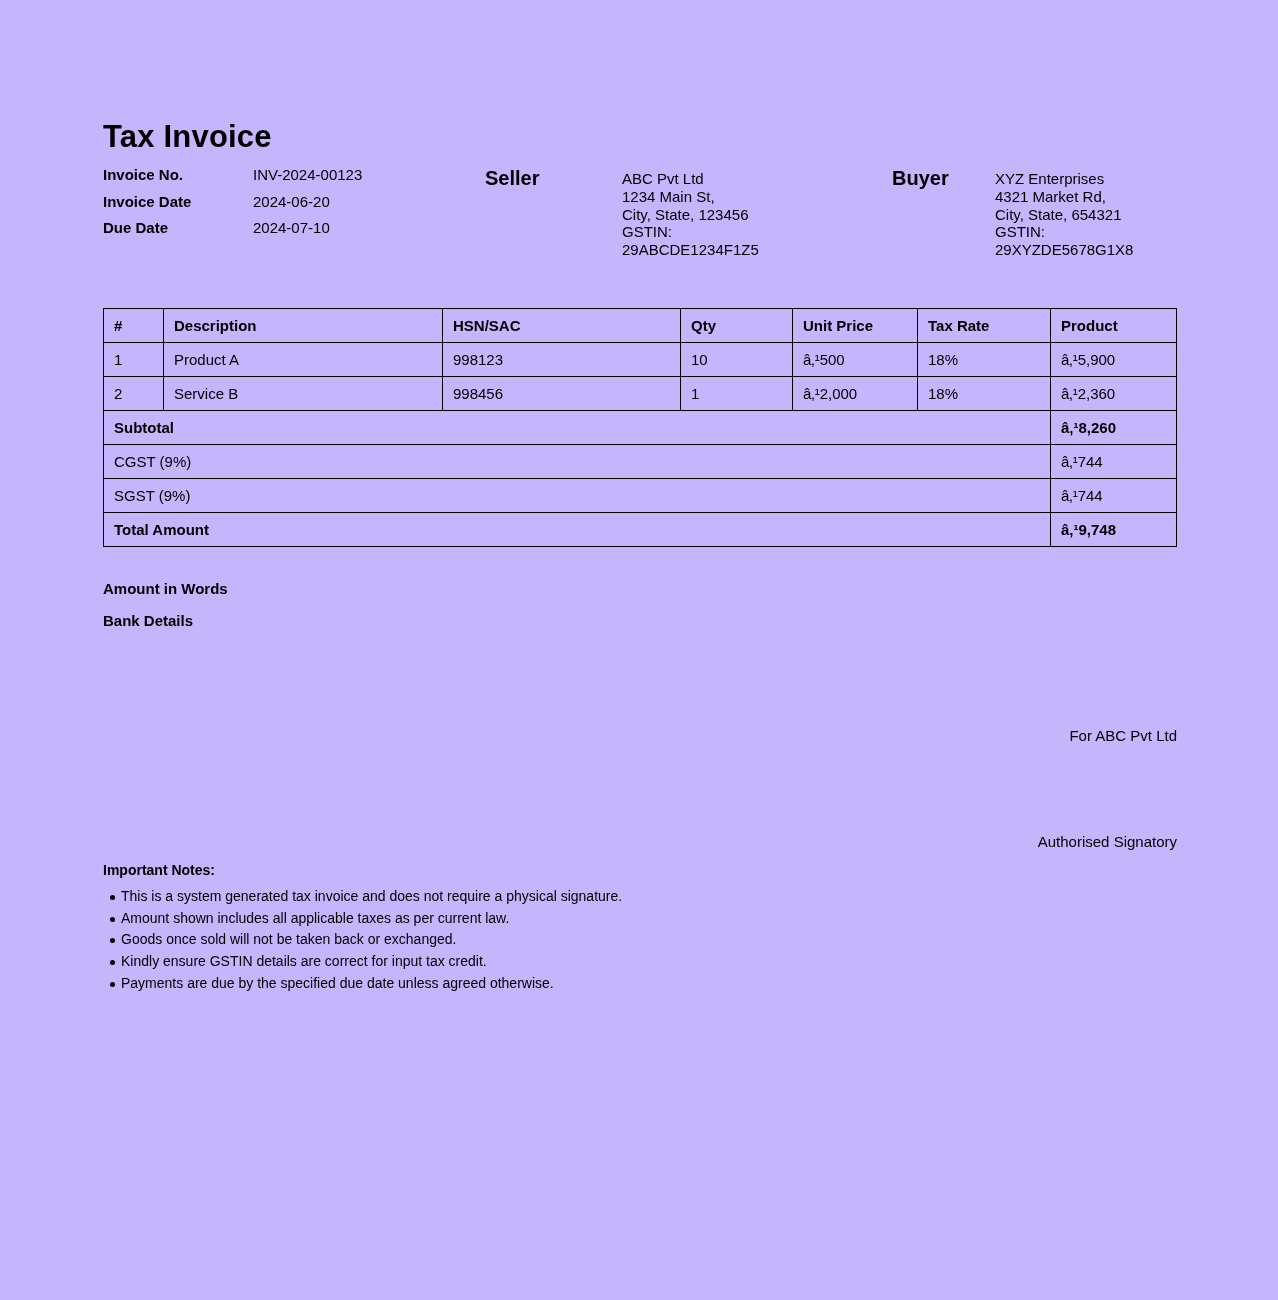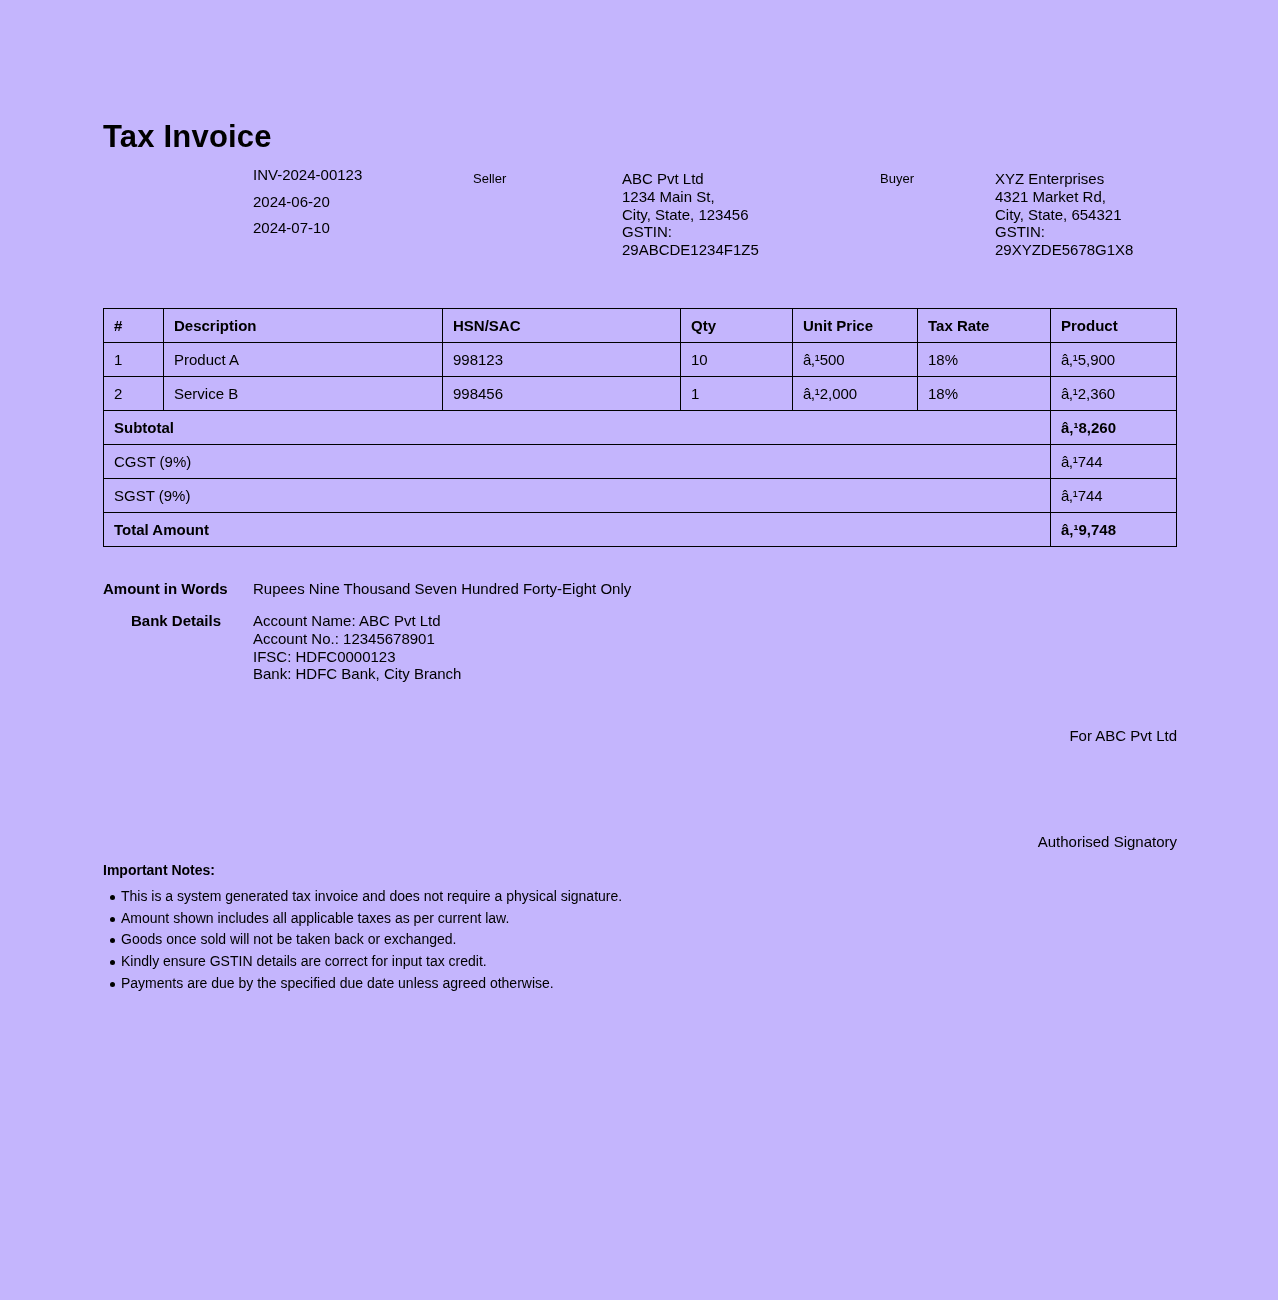--- a/index.html
+++ b/index.html
@@ -27,23 +27,24 @@
     top: 162px;
     font-size: 15px;
     line-height: 26.5px;
   }
   .meta-labels { left: 103px; width: 150px; font-weight: bold; }
   .meta-values { left: 253px; width: 220px; }
   
   .party-label {
     position: absolute;
     top: 170px;
-    font-size: 13px;
-    font-weight: normal;
+    font-size: 20px;
+    font-weight: bold;
     line-height: 17.8px;
+    margin-left: 12px;
   }
   .party-block {
     position: absolute;
     top: 170px;
     font-size: 15px;
     line-height: 17.8px;
   }
   .seller-label { left: 473px; }
   .seller-block { left: 622px; width: 223px; }
   .buyer-label  { left: 880px; }
@@ -74,21 +75,21 @@
     position: absolute; left: 103px; top: 580px;
     font-size: 15px; font-weight: bold; line-height: 17.8px;
   }
   .aiw-value {
     position: absolute; left: 253px; top: 580px;
     font-size: 15px; line-height: 17.8px;
   }
   
   .bank-label {
     position: absolute; left: 103px; top: 612px;
-    font-size: 15px; font-weight: bold; line-height: 17.8px; margin-left: 28px;
+    font-size: 15px; font-weight: bold; line-height: 17.8px;
   }
   .bank-lines {
     position: absolute; left: 253px; top: 612px;
     font-size: 15px; line-height: 17.8px;
   }
   
   .sig-for, .sig-auth {
     position: absolute;
     right: 101px;
     font-size: 15px;
@@ -122,20 +123,25 @@
     background: #000000;
   }
 </style>
 </head>
 <body>
 
 <div class="page">
 
   <h1 class="title">Tax Invoice</h1>
 
+  <div class="meta-labels">
+    <div>Invoice No.</div>
+    <div>Invoice Date</div>
+    <div>Due Date</div>
+  </div>
   <div class="meta-values">
     <div>INV-2024-00123</div>
     <div>2024-06-20</div>
     <div>2024-07-10</div>
   </div>
 
   <div class="party-label seller-label">Seller</div>
   <div class="party-block seller-block">
     <div>ABC Pvt Ltd</div>
     <div>1234 Main St,</div>
@@ -206,29 +212,22 @@
         <td>â‚¹744</td>
       </tr>
       <tr class="row-bold">
         <td colspan="6">Total Amount</td>
         <td>â‚¹9,748</td>
       </tr>
     </tbody>
   </table>
 
   <div class="aiw-label">Amount in Words</div>
-  <div class="aiw-value">Rupees Nine Thousand Seven Hundred Forty-Eight Only</div>
 
   <div class="bank-label">Bank Details</div>
-  <div class="bank-lines">
-    <div>Account Name: ABC Pvt Ltd</div>
-    <div>Account No.: 12345678901</div>
-    <div>IFSC: HDFC0000123</div>
-    <div>Bank: HDFC Bank, City Branch</div>
-  </div>
 
   <div class="sig-for">For ABC Pvt Ltd</div>
   <div class="sig-auth">Authorised Signatory</div>
 
   <div class="notes-heading">Important Notes:</div>
   <ul class="notes-list">
     <li>This is a system generated tax invoice and does not require a physical signature.</li>
     <li>Amount shown includes all applicable taxes as per current law.</li>
     <li>Goods once sold will not be taken back or exchanged.</li>
     <li>Kindly ensure GSTIN details are correct for input tax credit.</li>

